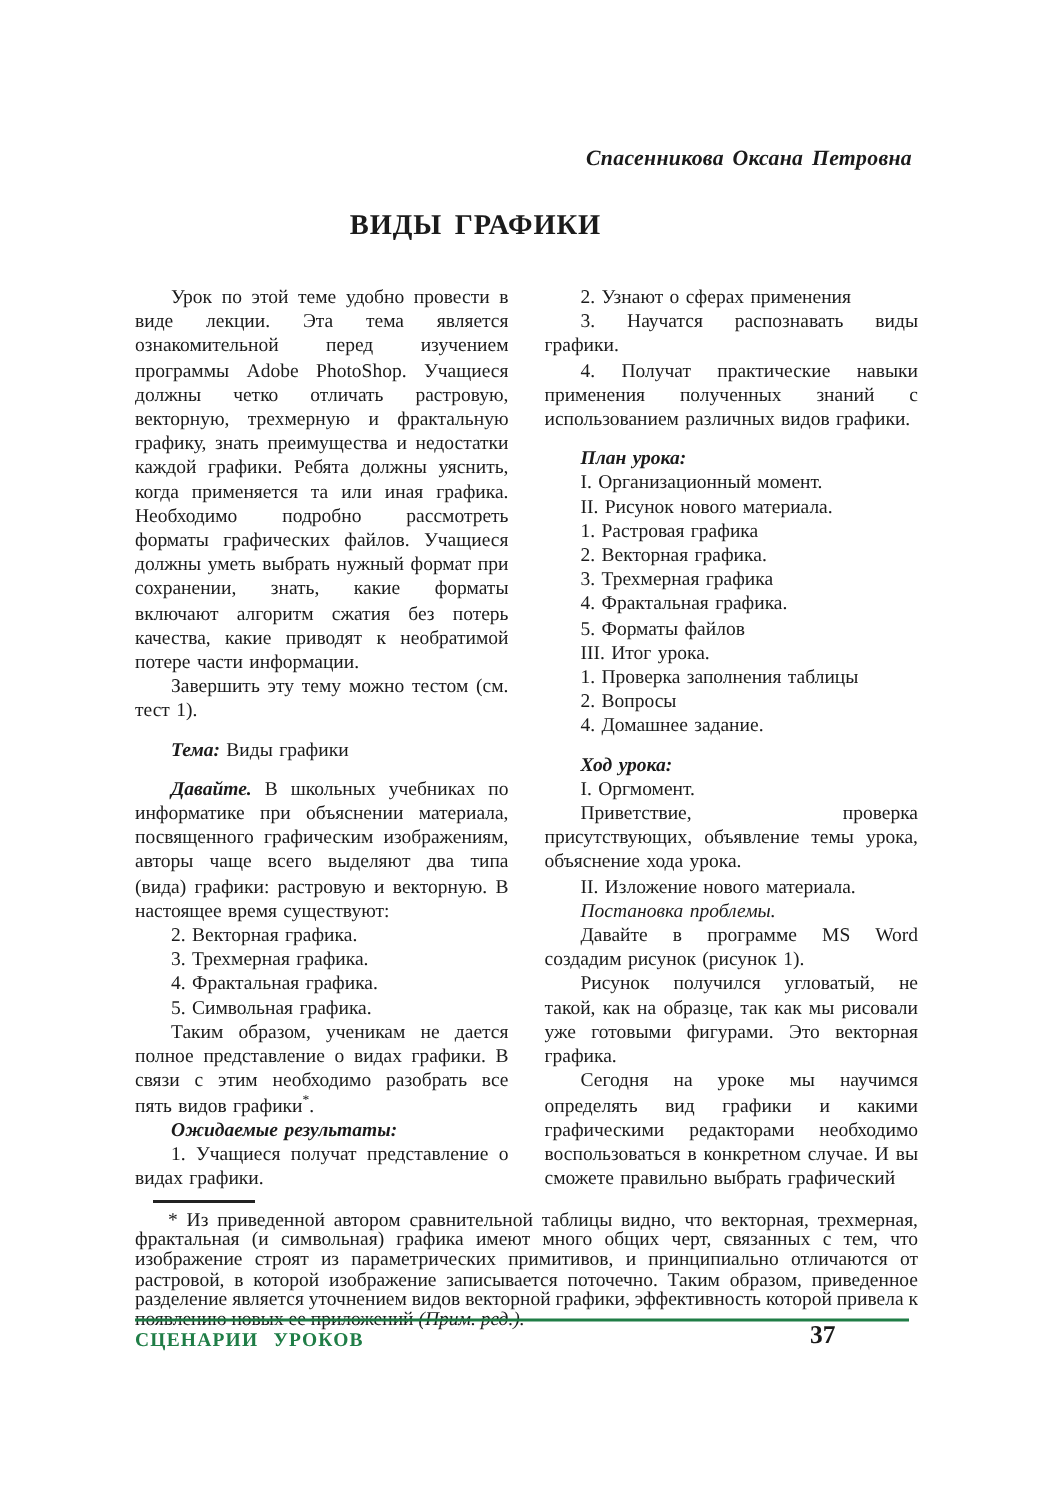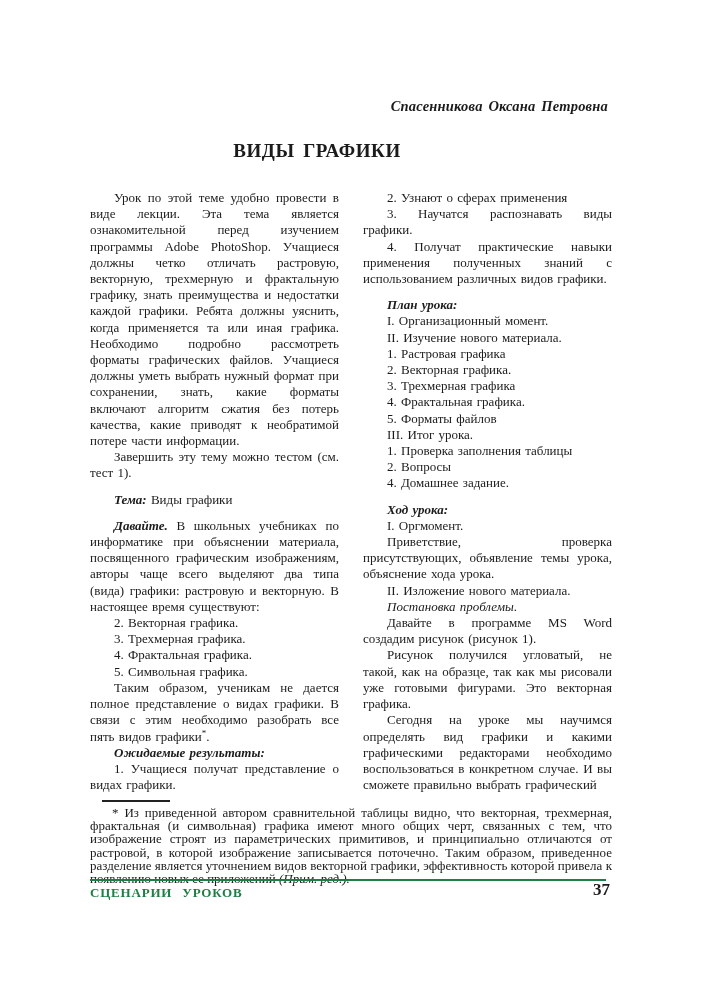--- a/index.html
+++ b/index.html
@@ -37,21 +37,21 @@
     position:absolute;top:806px;left:90px;width:522px;margin:0;
     font-size:13px;line-height:13.2px;text-align:justify;text-indent:22px;
   }
   .footer-rule{position:absolute;top:879px;left:90px;width:516px;height:2px;background:#1f7d46;}
   .footer-section{
     position:absolute;top:885px;left:90px;
     color:#1f7d46;font-weight:bold;font-size:13px;letter-spacing:.8px;word-spacing:6px;
   }
   .page-number{
     position:absolute;top:880px;left:540px;width:70px;
-    text-align:right;font-weight:bold;font-size:17px;
+    text-align:left;font-weight:bold;font-size:17px;
   }
 </style>
 </head>
 <body>
 
 <div class="page">
 
   <div class="author">Спасенникова Оксана Петровна</div>
 
   <h1 class="title">ВИДЫ ГРАФИКИ</h1>
@@ -71,21 +71,21 @@
       <p class="bi">Ожидаемые результаты:</p>
       <p>1. Учащиеся получат представление о видах графики.</p>
     </div>
 
     <div class="col">
       <p>2. Узнают о сферах применения</p>
       <p>3. Научатся распознавать виды графики.</p>
       <p>4. Получат практические навыки применения полученных знаний с использованием различных видов графики.</p>
       <p class="bi space">План урока:</p>
       <p>I. Организационный момент.</p>
-      <p>II. Изучение нового материала.</p>
+      <p>II. Рисунок нового материала.</p>
       <p>1. Растровая графика</p>
       <p>2. Векторная графика.</p>
       <p>3. Трехмерная графика</p>
       <p>4. Фрактальная графика.</p>
       <p>5. Форматы файлов</p>
       <p>III. Итог урока.</p>
       <p>1. Проверка заполнения таблицы</p>
       <p>2. Вопросы</p>
       <p>4. Домашнее задание.</p>
       <p class="bi space">Ход урока:</p>

